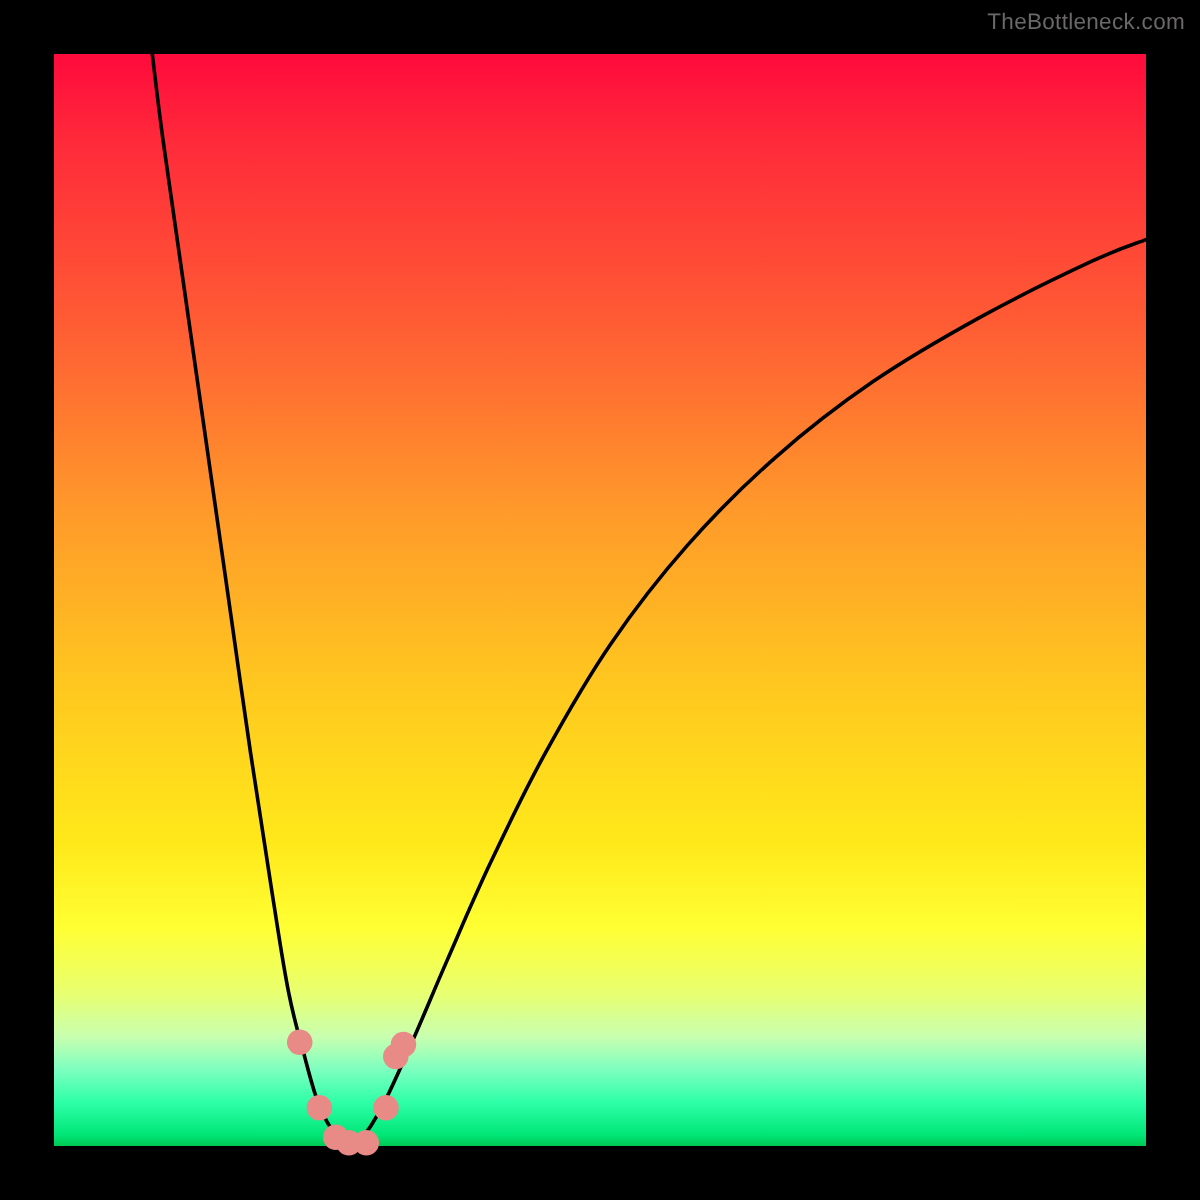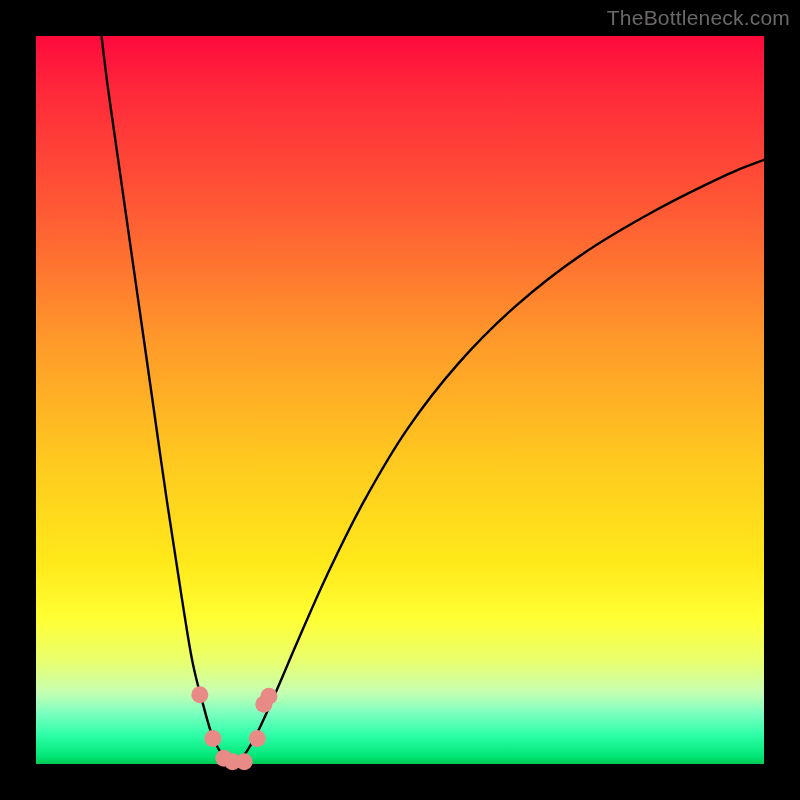--- a/index.html
+++ b/index.html
@@ -41,21 +41,21 @@
       #2effa8 96%,
       #00e676 99%,
       #00c853 100%
     );
   }
   .watermark {
     position: absolute;
     top: 6px;
     right: 10px;
     color: #6b6868;
-    font-size: 21px;
+    font-size: 15px;
     font-weight: 500;
     letter-spacing: 0.2px;
     user-select: none;
   }
   svg.curve {
     position: absolute;
     left: 0;
     top: 0;
     width: 728px;
     height: 728px;

